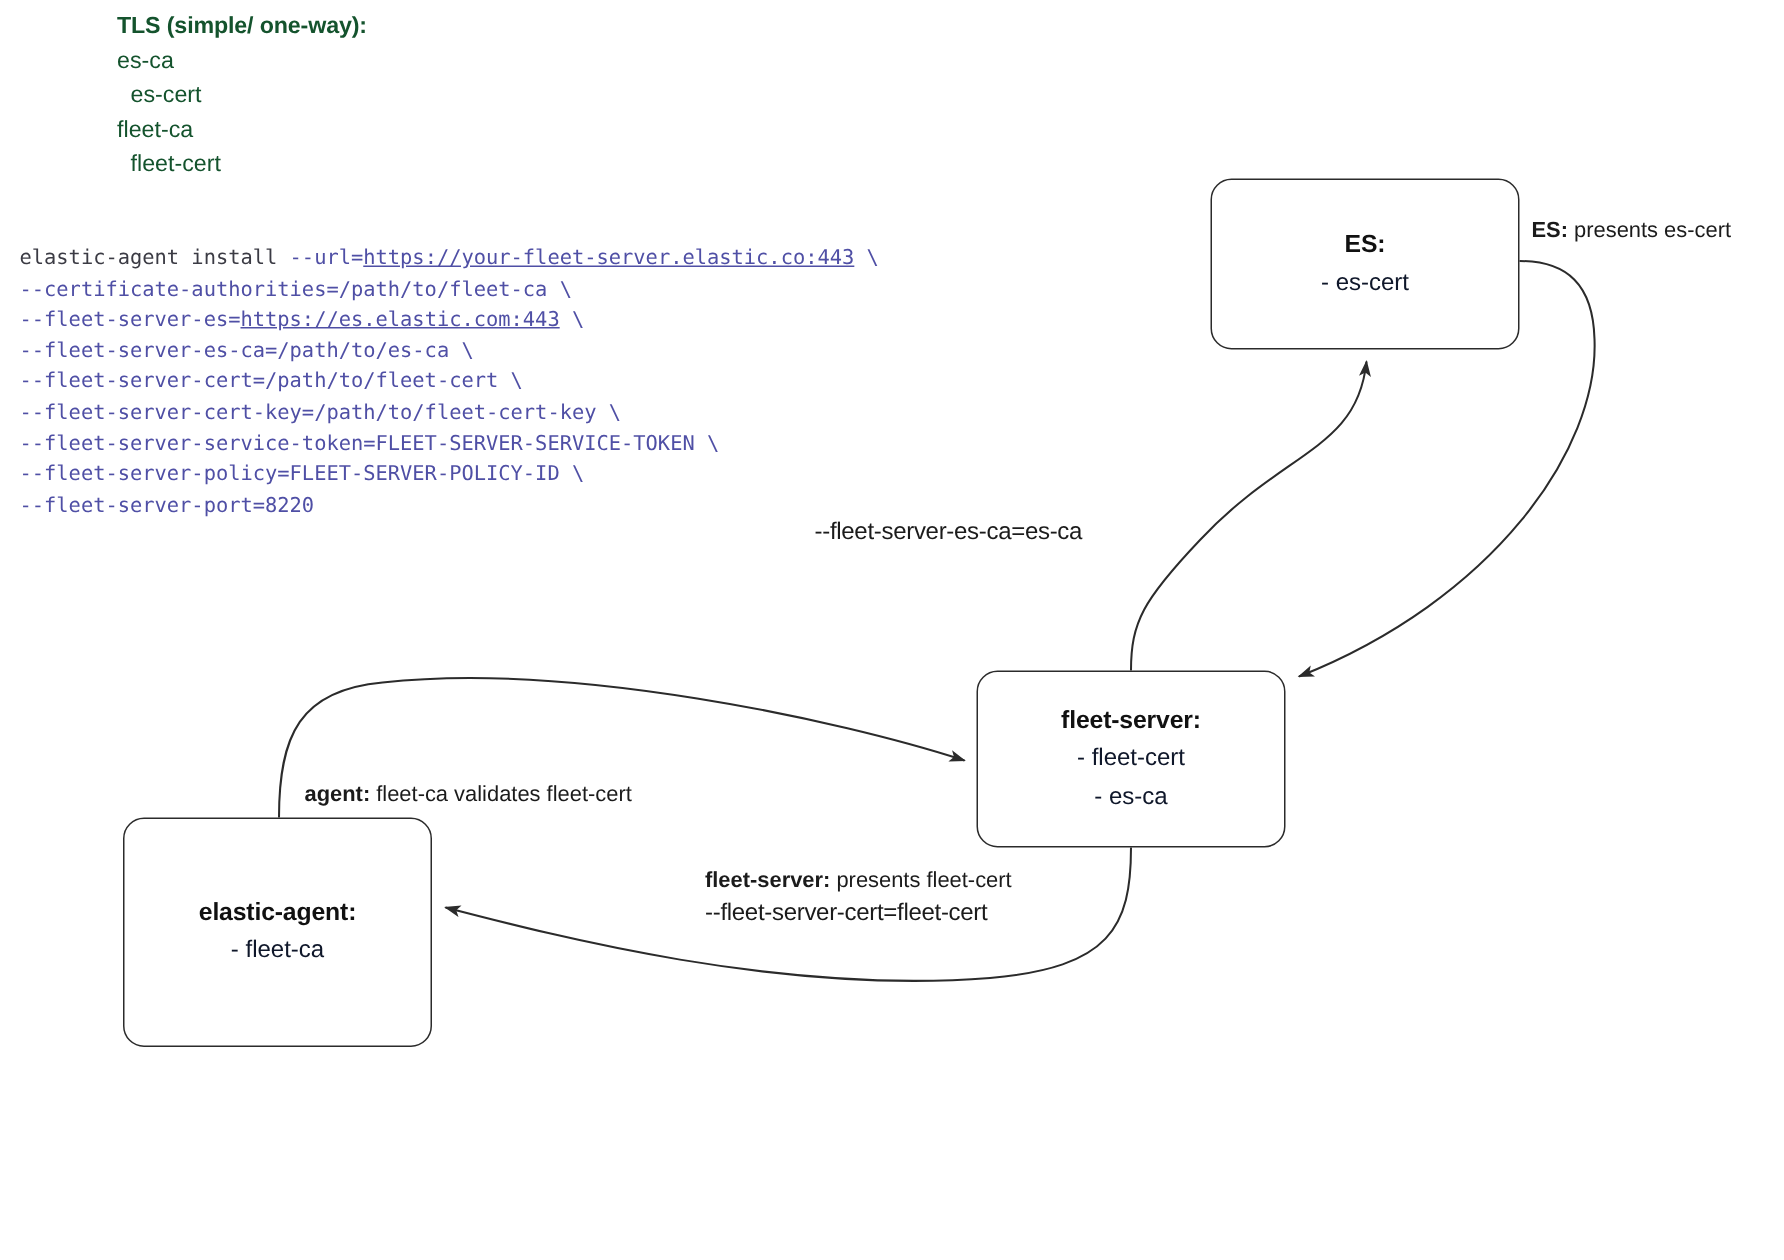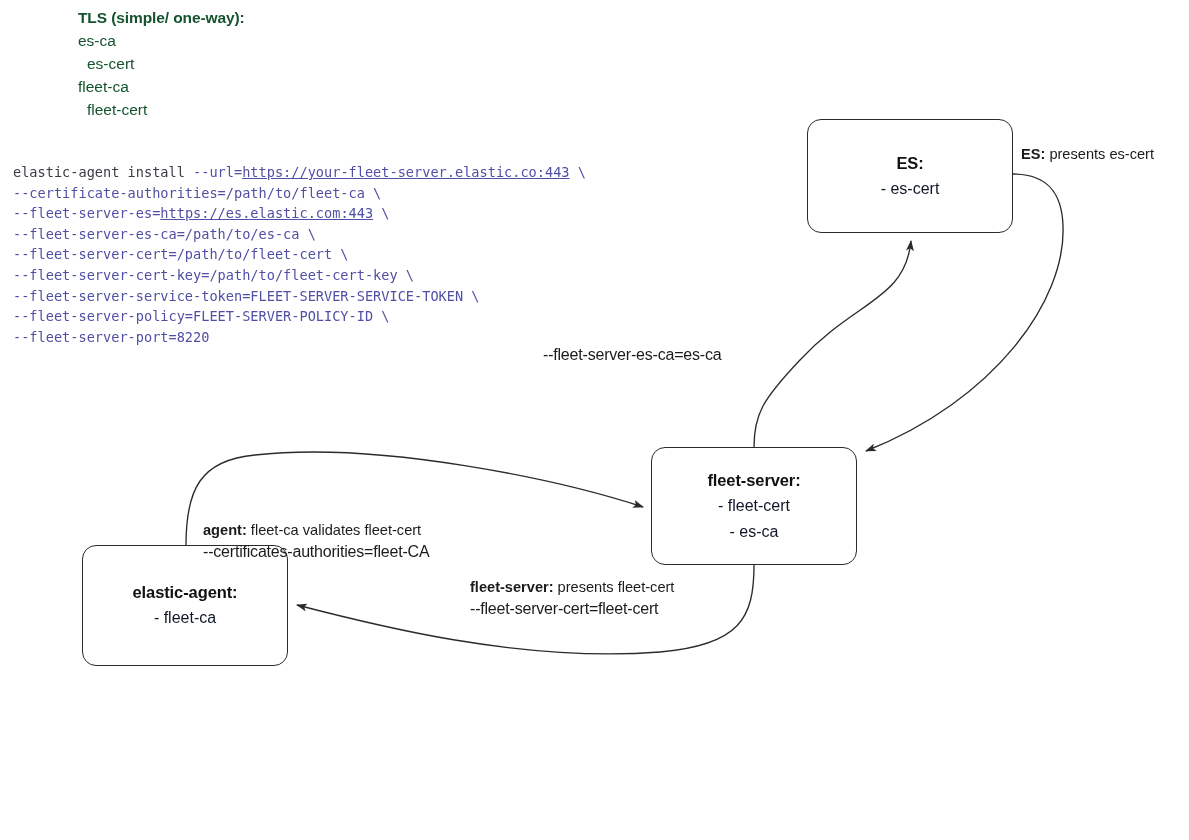--- a/index.html
+++ b/index.html
@@ -81,21 +81,21 @@
     letter-spacing: -0.1px;
   }
   .node .node-line {
     font-size: 16px;
     line-height: 26px;
     color: #0f172a;
   }
 
   #node-es       { left: 807px;  top: 119px; width: 206px; height: 114px; }
   #node-fleet    { left: 651px;  top: 447px; width: 206px; height: 118px; }
-  #node-agent    { left: 82px;   top: 545px; width: 206px; height: 121px; }
+  #node-agent    { left: 82px;   top: 545px; width: 206px; height: 153px; }
 
   
   .edge-label {
     position: absolute;
     font-size: 14.6px;
     line-height: 21px;
     color: #1b1b1b;
     white-space: pre;
   }
   .edge-label .b { font-weight: bold; }
@@ -154,15 +154,15 @@
 
 <div class="node" id="node-agent">
   <div class="node-title">elastic-agent:</div>
   <div class="node-line">- fleet-ca</div>
 </div>
 
 <div class="edge-label" id="lbl-es-presents"><span class="b">ES:</span><span> presents es-cert</span></div>
 
 <div class="edge-label" id="lbl-fs-validates"><div class="mono">--fleet-server-es-ca=es-ca</div></div>
 
-<div class="edge-label" id="lbl-agent-valid"><div><span class="b">agent:</span><span> fleet-ca validates fleet-cert</span></div><div class="mono">--certificates-authorities=fleet-CA</div></div>
+<div class="edge-label" id="lbl-agent-valid"><div><span class="b">agent:</span><span> fleet-ca validates fleet-cert</span></div></div>
 
 <div class="edge-label" id="lbl-fs-presents"><div><span class="b">fleet-server:</span><span> presents fleet-cert</span></div><div class="mono">--fleet-server-cert=fleet-cert</div></div>
 
 </body></html>

